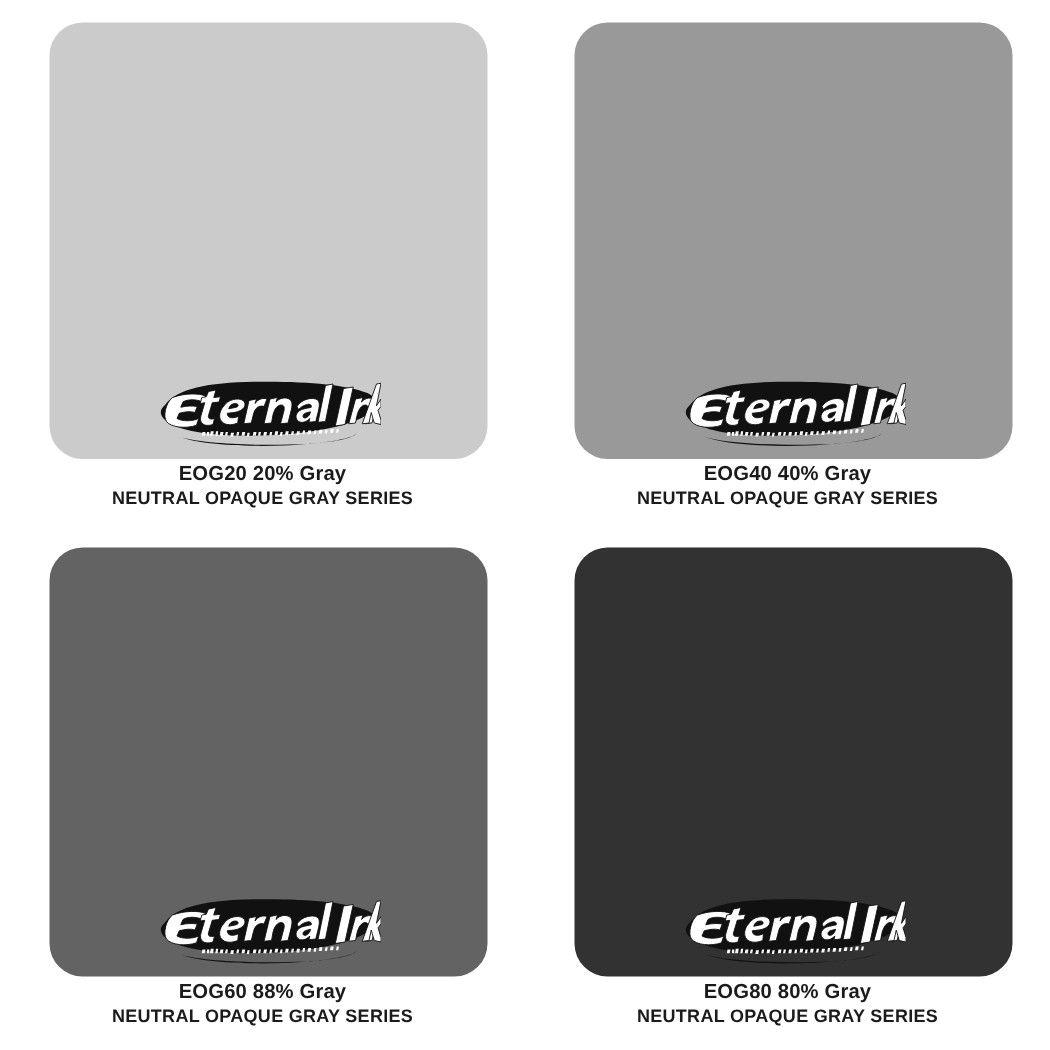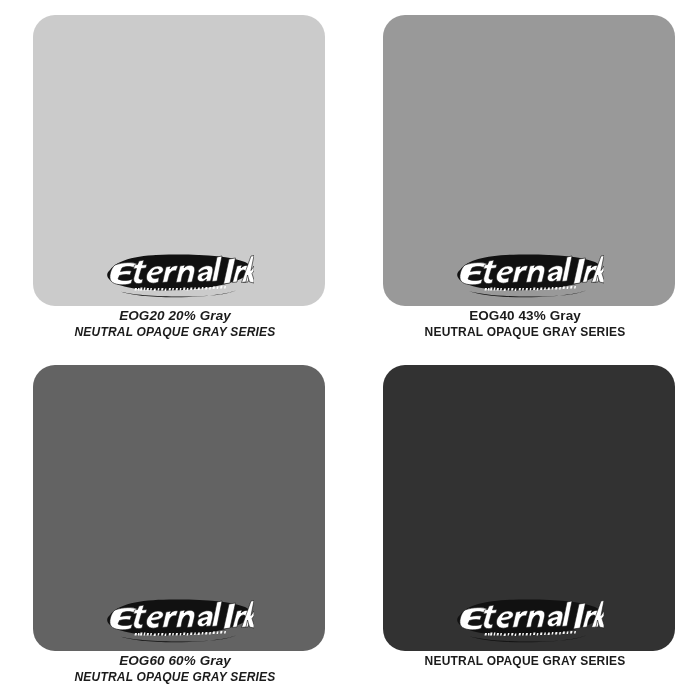--- a/index.html
+++ b/index.html
@@ -20,21 +20,21 @@
     box-sizing: border-box;
   }
   .cell {
     position: absolute;
     width: 350px;
     height: 350px;
     box-sizing: border-box;
   }
   .cell-r0 { top: 0; }
   .cell-r1 { top: 350px; }
-  .cell-c0 { left: 0; font-style: italic; }
+  .cell-c0 { left: 0; }
   .cell-c1 { left: 350px; }
 
   .swatch {
     position: absolute;
     left: 33px;
     top: 15px;
     width: 292px;
     height: 291px;
     border-radius: 22px;
     overflow: hidden;
@@ -162,21 +162,21 @@
 
             <path d="M294 12 L300 11 L294 41 L300 32 L300 42 L296 47 L300 60 L300 66 L291 64 L287 50 L284 64 L275 65 Z"></path>
           </g>
           <g fill="#ffffff" opacity="0.97">
             <path d="M62 76 l4 0 -1 5 -4 0 z M68 76 l3 0 0 5 -3 0 z M73 75 l4 0 -1 6 -4 0 z M80 75 l3 0 -1 6 -3 0 z M86 76 l4 0 -1 5 -4 0 z M93 76 l3 0 -1 5 -3 0 z M100 77 l4 0 -1 5 -4 0 z M108 76 l3 0 -1 5 -3 0 z M115 76 l4 0 -1 5 -4 0 z M122 77 l3 0 -1 5 -3 0 z M130 76 l4 0 -1 5 -4 0 z M137 76 l3 0 -1 5 -3 0 z M144 76 l4 0 -1 5 -4 0 z M152 76 l3 0 -1 5 -3 0 z M159 75 l4 0 -1 5 -4 0 z M166 76 l3 0 -1 5 -3 0 z M173 75 l4 0 -1 5 -4 0 z M181 75 l3 0 -1 5 -3 0 z M188 75 l4 0 -1 5 -4 0 z M196 74 l3 0 -1 5 -3 0 z M203 74 l4 0 -1 5 -4 0 z M211 74 l3 0 -1 5 -3 0 z M218 73 l4 0 -1 5 -4 0 z M226 73 l3 0 -1 5 -3 0 z M233 72 l4 0 -1 5 -4 0 z M241 72 l3 0 -1 5 -3 0 z"></path>
           </g>
         </svg>
         </div>
     </div>
     <div class="caption">
-      <span class="line1">EOG40 43% Gray</span>
+      <span class="line1">EOG40 40% Gray</span>
       <span class="line2">NEUTRAL OPAQUE GRAY SERIES</span>
     </div>
   </div>
 
   <div class="cell cell-r1 cell-c0">
     <div class="swatch" style="background: rgb(99, 99, 99);">
       <div class="logo">
           <svg viewBox="0 0 300 96" xmlns="http://www.w3.org/2000/svg" aria-hidden="true">
           <g>
             <path d="M12 40 C28 18, 70 10, 130 9 C196 8, 252 12, 282 24 C296 30, 296 44, 280 54 C250 72, 190 80, 130 81 C66 82, 22 72, 10 58 C4 51, 6 45, 12 40 Z" fill="#111111"></path>
@@ -204,21 +204,21 @@
 
             <path d="M294 12 L300 11 L294 41 L300 32 L300 42 L296 47 L300 60 L300 66 L291 64 L287 50 L284 64 L275 65 Z"></path>
           </g>
           <g fill="#ffffff" opacity="0.97">
             <path d="M62 76 l4 0 -1 5 -4 0 z M68 76 l3 0 0 5 -3 0 z M73 75 l4 0 -1 6 -4 0 z M80 75 l3 0 -1 6 -3 0 z M86 76 l4 0 -1 5 -4 0 z M93 76 l3 0 -1 5 -3 0 z M100 77 l4 0 -1 5 -4 0 z M108 76 l3 0 -1 5 -3 0 z M115 76 l4 0 -1 5 -4 0 z M122 77 l3 0 -1 5 -3 0 z M130 76 l4 0 -1 5 -4 0 z M137 76 l3 0 -1 5 -3 0 z M144 76 l4 0 -1 5 -4 0 z M152 76 l3 0 -1 5 -3 0 z M159 75 l4 0 -1 5 -4 0 z M166 76 l3 0 -1 5 -3 0 z M173 75 l4 0 -1 5 -4 0 z M181 75 l3 0 -1 5 -3 0 z M188 75 l4 0 -1 5 -4 0 z M196 74 l3 0 -1 5 -3 0 z M203 74 l4 0 -1 5 -4 0 z M211 74 l3 0 -1 5 -3 0 z M218 73 l4 0 -1 5 -4 0 z M226 73 l3 0 -1 5 -3 0 z M233 72 l4 0 -1 5 -4 0 z M241 72 l3 0 -1 5 -3 0 z"></path>
           </g>
         </svg>
         </div>
     </div>
     <div class="caption">
-      <span class="line1">EOG60 60% Gray</span>
+      <span class="line1">EOG60 88% Gray</span>
       <span class="line2">NEUTRAL OPAQUE GRAY SERIES</span>
     </div>
   </div>
 
   <div class="cell cell-r1 cell-c1">
     <div class="swatch" style="background: rgb(50, 50, 50);">
       <div class="logo">
           <svg viewBox="0 0 300 96" xmlns="http://www.w3.org/2000/svg" aria-hidden="true">
           <g>
             <path d="M12 40 C28 18, 70 10, 130 9 C196 8, 252 12, 282 24 C296 30, 296 44, 280 54 C250 72, 190 80, 130 81 C66 82, 22 72, 10 58 C4 51, 6 45, 12 40 Z" fill="#111111"></path>
@@ -246,17 +246,18 @@
 
             <path d="M294 12 L300 11 L294 41 L300 32 L300 42 L296 47 L300 60 L300 66 L291 64 L287 50 L284 64 L275 65 Z"></path>
           </g>
           <g fill="#ffffff" opacity="0.97">
             <path d="M62 76 l4 0 -1 5 -4 0 z M68 76 l3 0 0 5 -3 0 z M73 75 l4 0 -1 6 -4 0 z M80 75 l3 0 -1 6 -3 0 z M86 76 l4 0 -1 5 -4 0 z M93 76 l3 0 -1 5 -3 0 z M100 77 l4 0 -1 5 -4 0 z M108 76 l3 0 -1 5 -3 0 z M115 76 l4 0 -1 5 -4 0 z M122 77 l3 0 -1 5 -3 0 z M130 76 l4 0 -1 5 -4 0 z M137 76 l3 0 -1 5 -3 0 z M144 76 l4 0 -1 5 -4 0 z M152 76 l3 0 -1 5 -3 0 z M159 75 l4 0 -1 5 -4 0 z M166 76 l3 0 -1 5 -3 0 z M173 75 l4 0 -1 5 -4 0 z M181 75 l3 0 -1 5 -3 0 z M188 75 l4 0 -1 5 -4 0 z M196 74 l3 0 -1 5 -3 0 z M203 74 l4 0 -1 5 -4 0 z M211 74 l3 0 -1 5 -3 0 z M218 73 l4 0 -1 5 -4 0 z M226 73 l3 0 -1 5 -3 0 z M233 72 l4 0 -1 5 -4 0 z M241 72 l3 0 -1 5 -3 0 z"></path>
           </g>
         </svg>
         </div>
     </div>
     <div class="caption">
+      <span class="line1">EOG80 80% Gray</span>
       <span class="line2">NEUTRAL OPAQUE GRAY SERIES</span>
     </div>
   </div>
 
 </div>
 
 </body></html>

